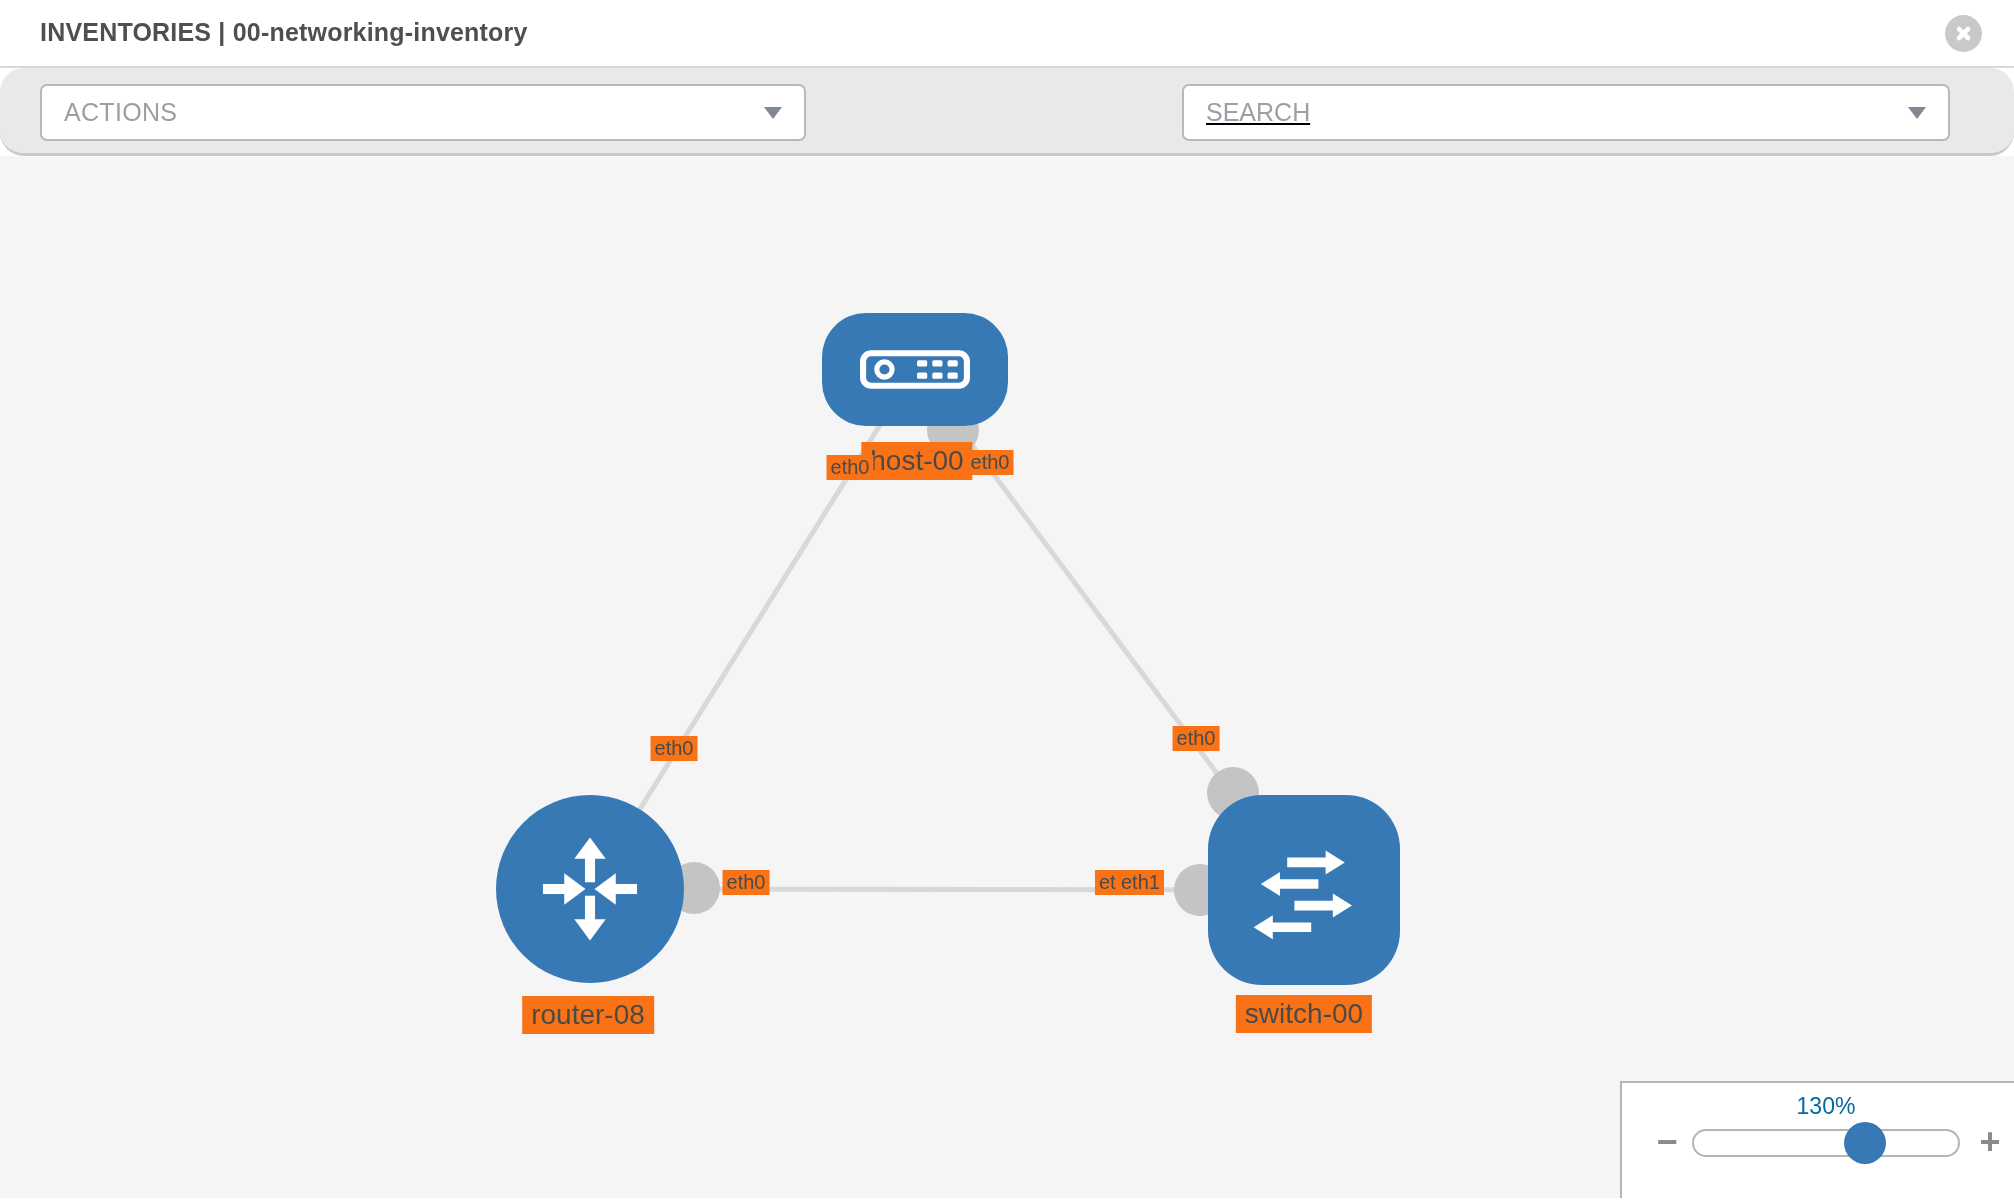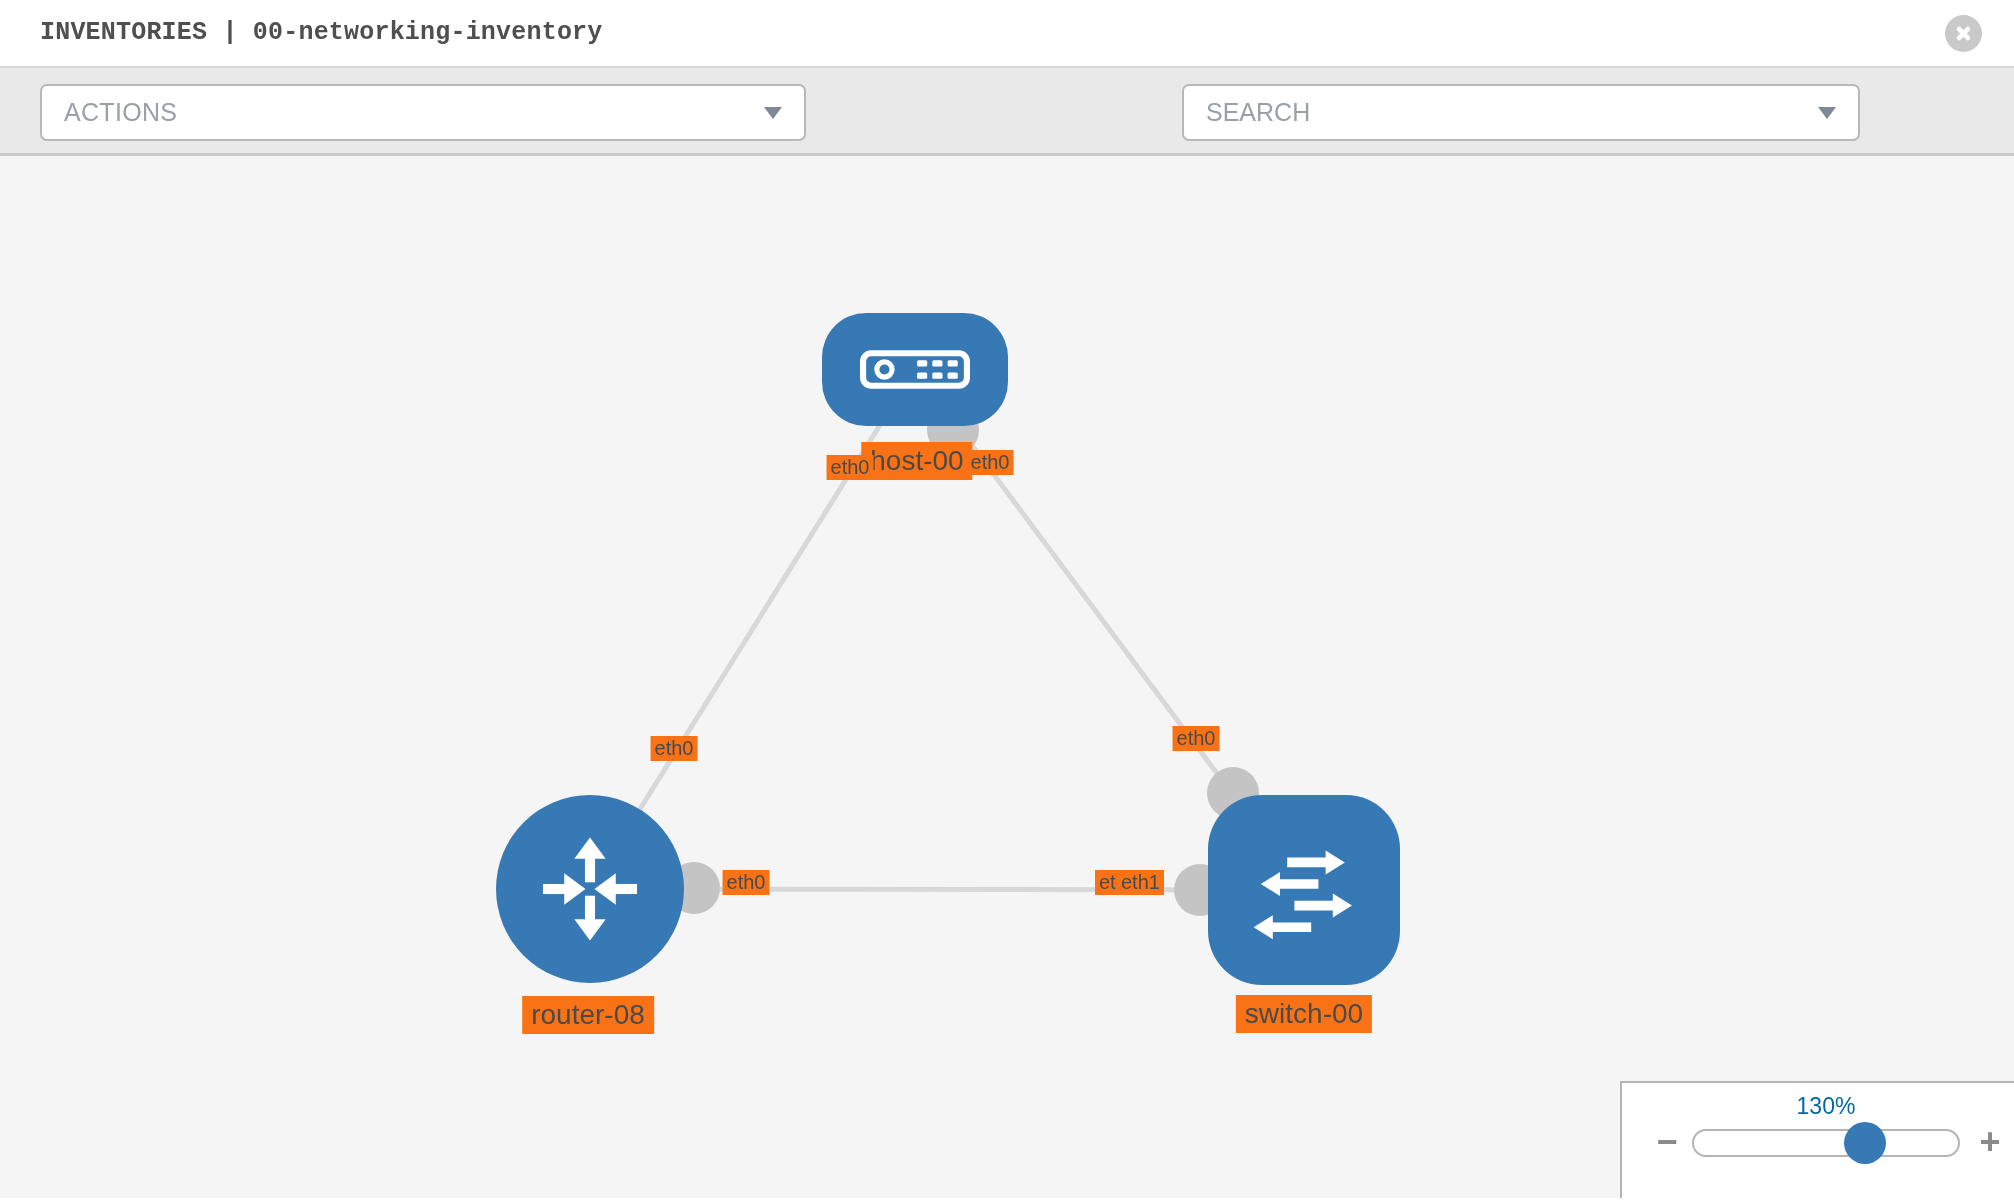--- a/index.html
+++ b/index.html
@@ -1,31 +1,31 @@
 <!DOCTYPE html>
 <html><head>
 <meta charset="utf-8">
 <style>
   * { margin:0; padding:0; box-sizing:border-box; }
   html,body { width:2014px; height:1200px; overflow:hidden; background:#fff;
               font-family:"Liberation Sans", sans-serif; }
   #app { position:relative; width:2014px; height:1200px; }
 
   
-  .header { position:relative; height:68px; background:#fff; border-bottom:2px solid #d8d8d8;font-family:Liberation Mono, monospace; }
+  .header { position:relative; height:68px; background:#fff; border-bottom:2px solid #d8d8d8; }
   .title  { position:absolute; left:40px; top:18px; font-size:25px; font-weight:bold; color:#4f4f4f; letter-spacing:.2px; }
   .close-btn { position:absolute; right:32px; top:15px; width:37px; height:37px; border-radius:50%;
                background:#c9c9c9; display:flex; align-items:center; justify-content:center; cursor:pointer; }
 
   
-  .toolbar { position:relative; height:88px; background:#e9e9e9; border-bottom:3px solid #c9c9c9; }
+  .toolbar { position:relative; height:88px; background:#e9e9e9; border-bottom:3px solid #c9c9c9;border-radius:24px; }
   .combo { position:absolute; top:16px; height:57px; background:#fff; border:2px solid #b8b8b8; border-radius:7px;
            display:flex; align-items:center; }
   .combo-actions { left:40px;  width:766px; }
-  .combo-search  { left:1182px; width:678px; }
+  .combo-search  { left:1182px; width:768px;text-decoration:underline; }
   .combo-label { margin-left:22px; font-size:25px; color:#9aa0a5; letter-spacing:.3px; flex:1; }
   .combo input { flex:1; margin-left:22px; border:none; outline:none; font-size:25px; color:#555;
                  font-family:"Liberation Sans", sans-serif; background:transparent; }
   .combo input::placeholder { color:#9aa0a5; opacity:1; }
   .caret { width:0; height:0; border-left:9px solid transparent; border-right:9px solid transparent;
            border-top:12px solid #7f8893; margin-right:22px; }
   .tool-icon { position:absolute; top:98px; width:33px; height:33px; cursor:pointer; }
   .tool-icon svg { width:100%; height:100%; fill:#878e96; }
 
   

